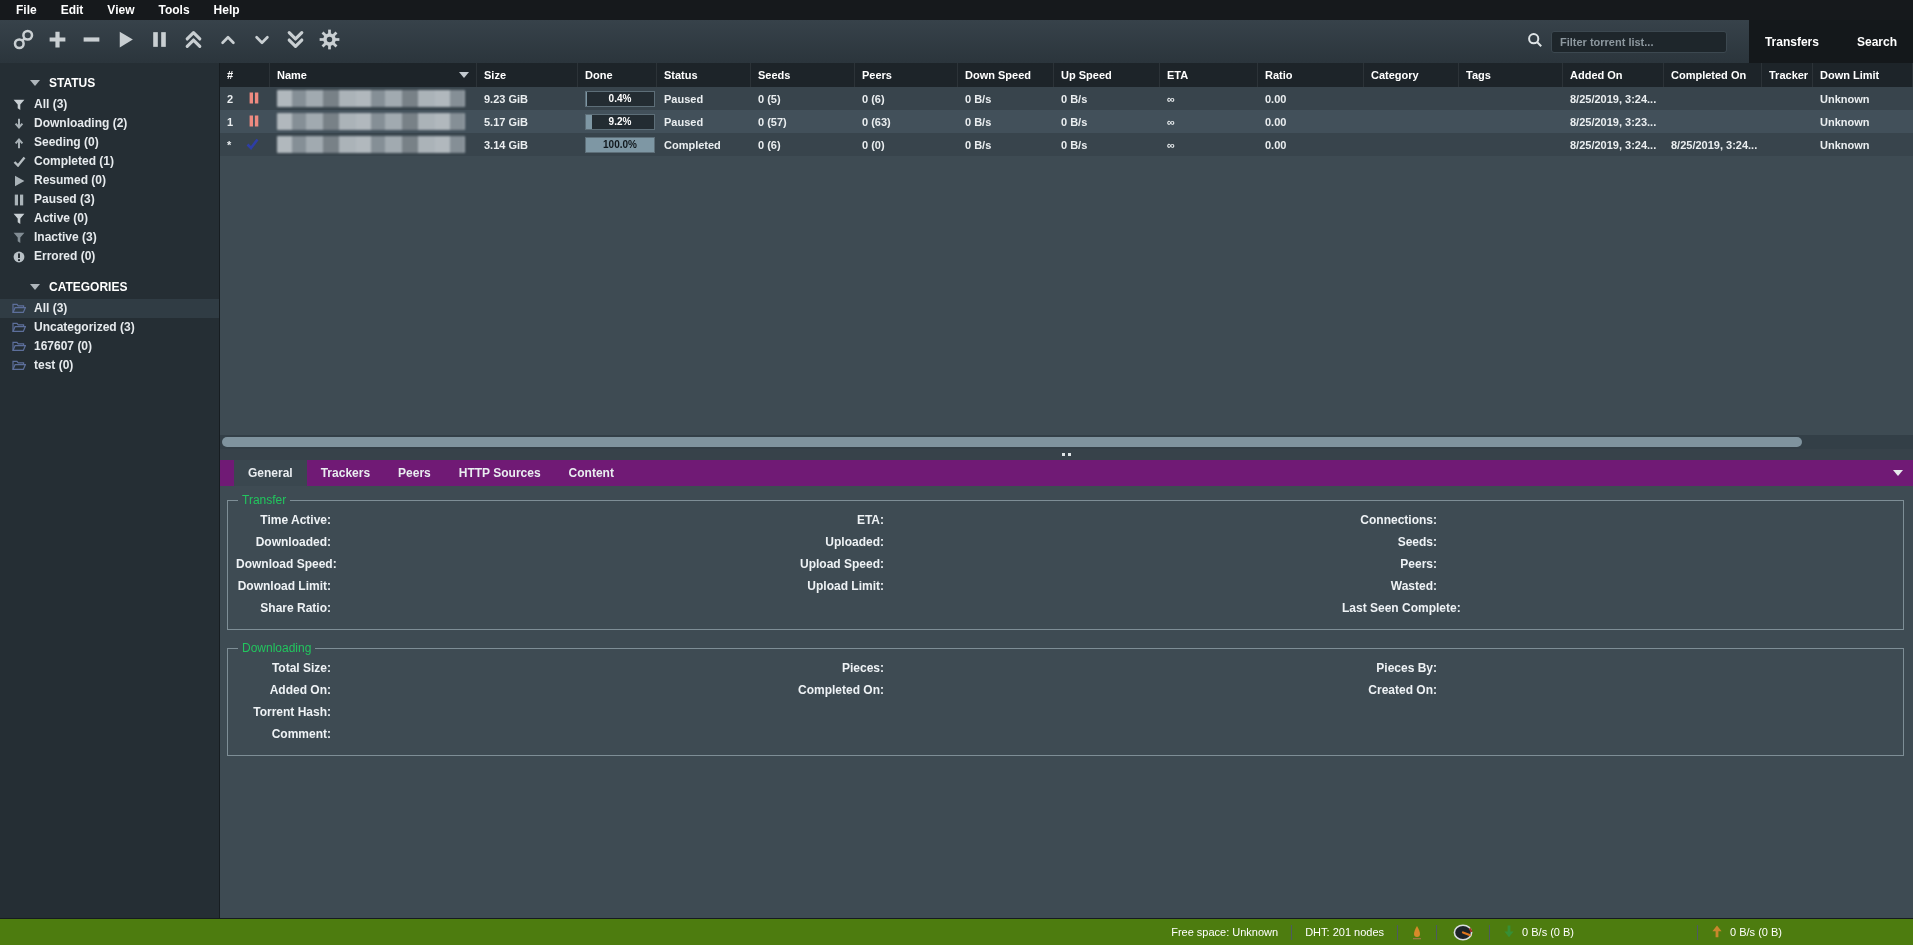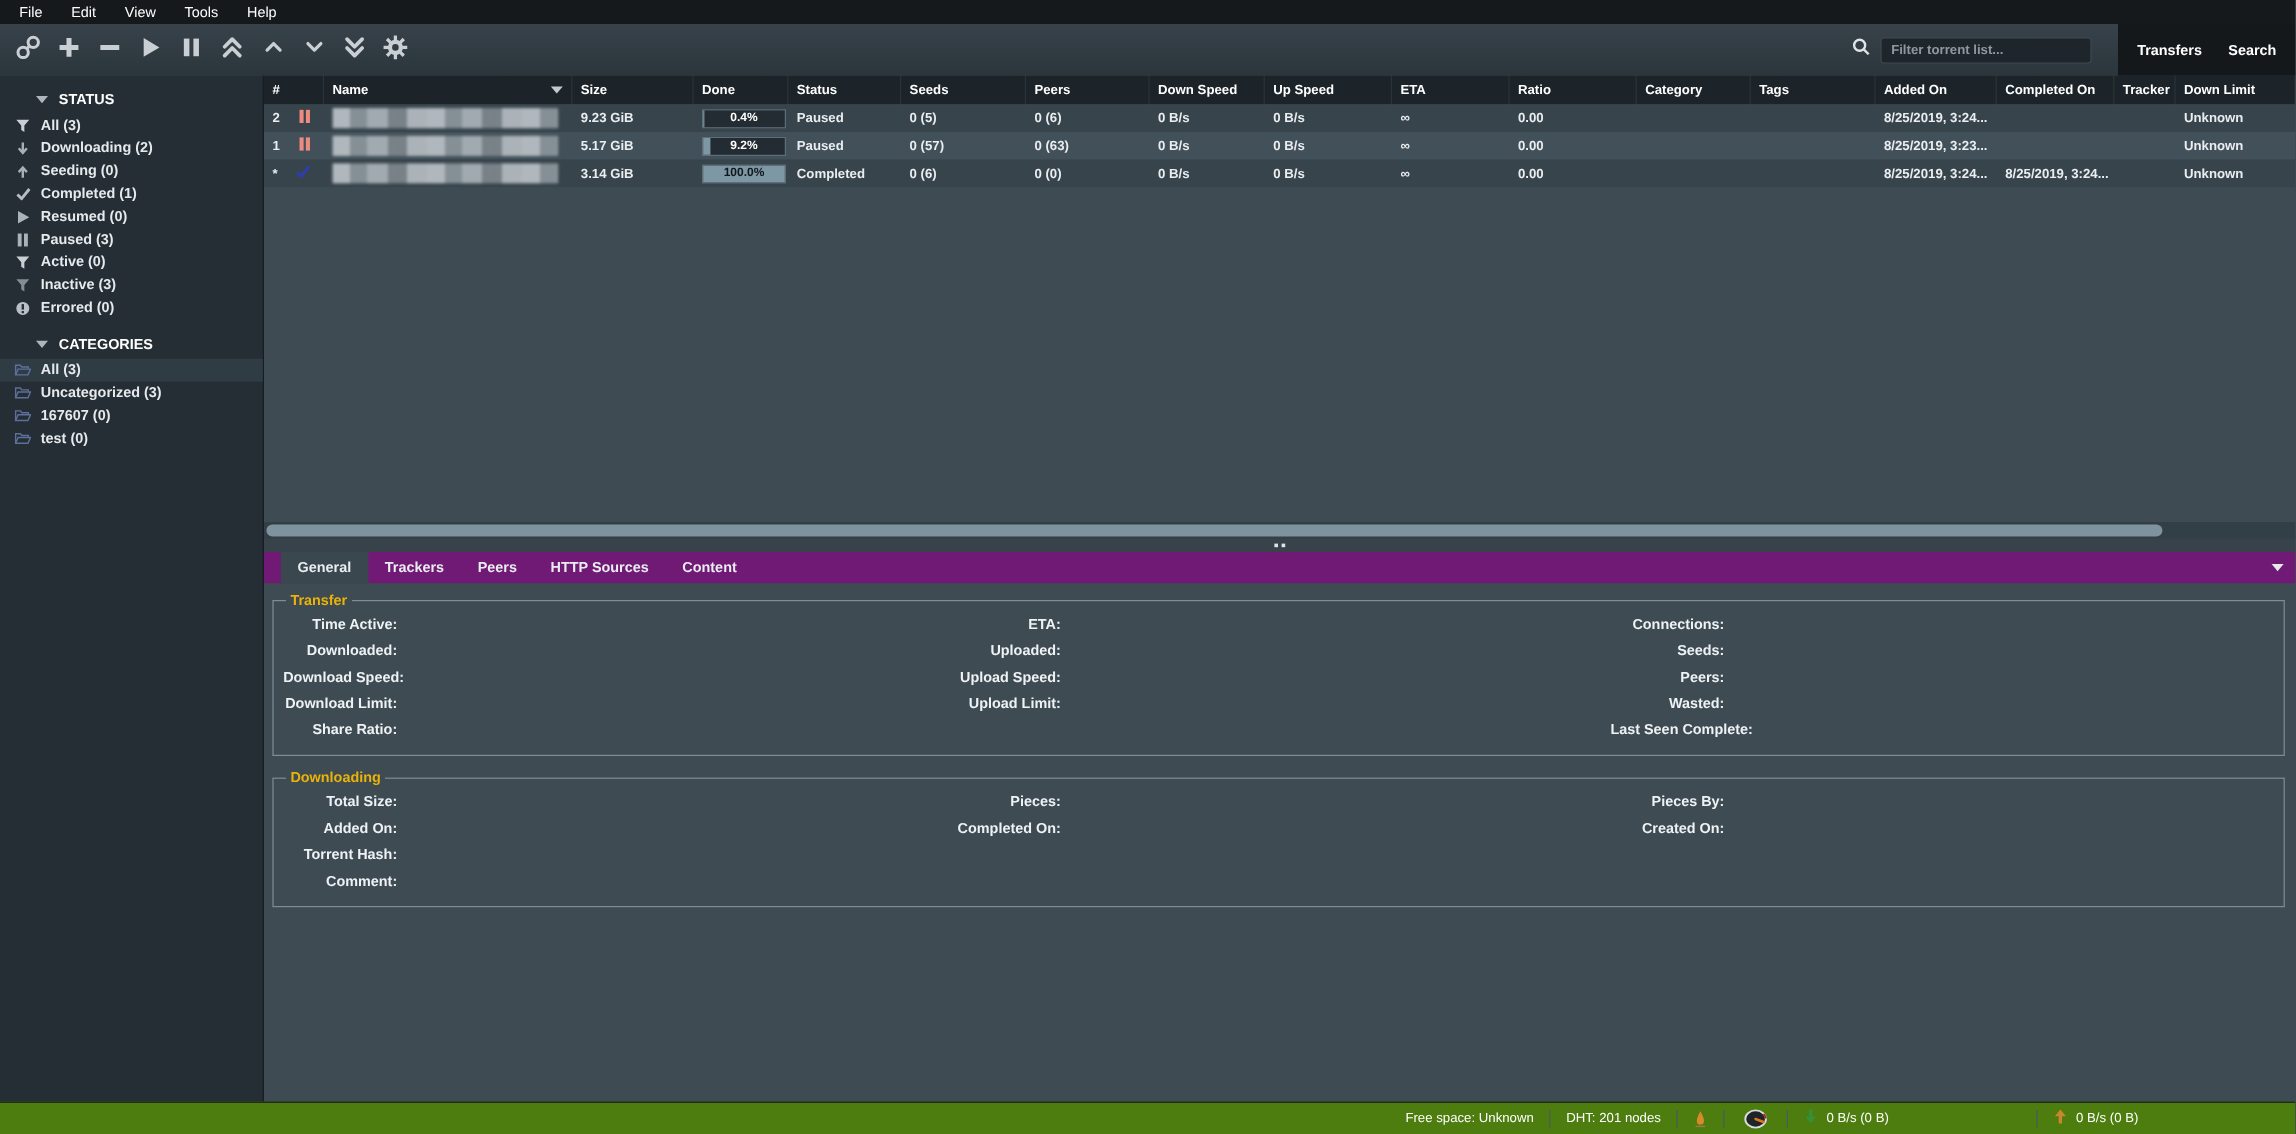--- a/index.html
+++ b/index.html
@@ -1,32 +1,32 @@
 <!DOCTYPE html>
 <html><head>
 <meta charset="utf-8">
 <style>
   html,body{margin:0;padding:0;background:#3e4b53}
   #app{width:1913px;height:945px;display:flex;flex-direction:column;overflow:hidden;
        font-family:"Liberation Sans",sans-serif;background:#3e4b53}
 
   
   .menubar{height:20px;background:#16191c;display:flex;align-items:center;padding-left:4px;flex:none}
-  .menu-item{color:#fff;font-size:12px;font-weight:400;padding:0 12px;line-height:20px;cursor:default}
+  .menu-item{color:#fff;font-size:12px;font-weight:700;padding:0 12px;line-height:20px;cursor:default}
 
   
   .toolbar{height:43px;background:linear-gradient(#37424a,#2b353c);display:flex;align-items:center;
            padding-left:10px;flex:none}
   .tbtn{width:27px;height:27px;margin-right:7px;display:flex;align-items:center;justify-content:center}
   .toolbar-right{margin-left:auto;display:flex;align-items:center;height:100%}
   .filter-wrap{display:flex;align-items:center;gap:8px;margin-right:22px}
   .filter-input{width:158px;height:20px;background:#1e262b;border:1px solid #3c4850;border-radius:3px;
                 color:#cfd6da;font:700 11px "Liberation Sans",sans-serif;padding:0 8px;outline:none}
   .filter-input::placeholder{color:#8d989f}
-  .main-tabs{background:#14181b;height:100%;display:flex;align-items:center;padding:0 16px;gap:22px}
+  .main-tabs{background:#14181b;height:100%;display:flex;align-items:center;padding:0 16px;gap:38px}
   .main-tab{color:#fff;font-size:12px;font-weight:700;cursor:default}
 
   
   .content{flex:1;display:flex;min-height:0}
   .sidebar{width:220px;flex:none;background:#252e34;border-right:1px solid #171d21;
            padding-top:9px;box-sizing:border-box}
   .side-header{display:flex;align-items:center;gap:9px;padding:4px 0 5px 30px;color:#fff;
                font-size:12px;font-weight:700}
   .tri-down{width:0;height:0;border-left:5px solid transparent;border-right:5px solid transparent;
             border-top:6px solid #aeb6bb}
@@ -68,21 +68,21 @@
 
   
   .dtabs{height:26px;background:#701a75;display:flex;align-items:center;padding-left:14px;
          position:relative;flex:none}
   .dtab{padding:0 14px;height:100%;display:flex;align-items:center;color:#e9edf0;font-size:12px;font-weight:700}
   .dtab.active{background:#3a474f}
   .dtab-caret{position:absolute;right:10px;width:0;height:0;border-left:5px solid transparent;
               border-right:5px solid transparent;border-top:6px solid #e6eaec}
   .detail{flex:1;background:#3e4b53;padding:7px 9px 0 7px;box-sizing:border-box;min-height:0}
   fieldset.fset{border:1px solid #7e8e96;margin:0 0 11px 0;padding:2px 8px 10px 8px}
-  fieldset.fset legend{color:#eab308;font-size:12px;font-weight:700;padding:0 4px;margin-left:2px}
+  fieldset.fset legend{color:#22c55e;font-size:12px;font-weight:400;padding:0 4px;margin-left:2px}
   .fgrid{display:grid;grid-template-columns:1fr 1fr 1fr}
   .frow{display:flex;height:22px;align-items:center}
   .flabel{min-width:95px;text-align:right;white-space:nowrap;color:#eef2f5;font-size:12px;font-weight:700}
   .fvalue{flex:1}
 
   
   .statusbar{height:27px;background:#4d7c0f;border-top:1px solid #161b1f;display:flex;align-items:center;
              justify-content:flex-end;color:#fff;font-size:11px;font-weight:400;
              padding-right:118px;box-sizing:border-box;flex:none}
   .seg{display:flex;align-items:center;gap:7px;padding:0 13px;height:100%}

